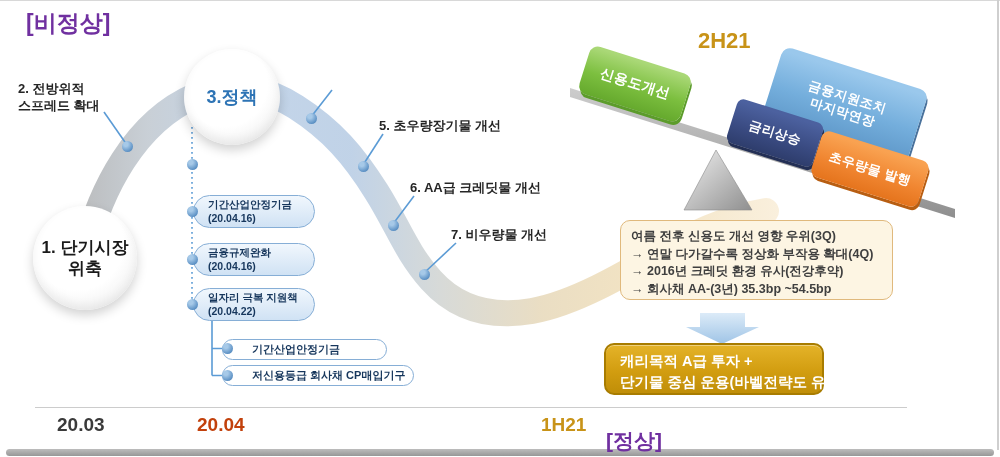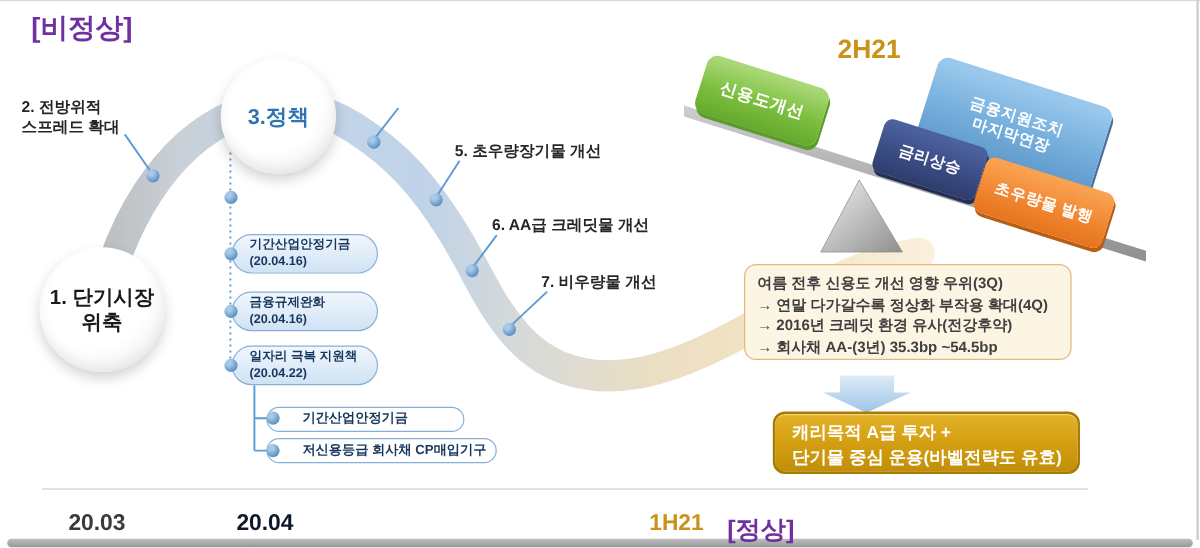--- a/index.html
+++ b/index.html
@@ -53,31 +53,31 @@
   .block-orange{left:814px;top:145px;width:112px;height:48px;border-radius:8px;font-size:13px;z-index:5;
          background:linear-gradient(180deg,#f9a251 6%,#f08530 60%,#e5741d);box-shadow:2px 3px 0 #b85e12;}
   .period-2h21{left:698px;top:28px;font-size:22px;font-weight:700;color:#C89318;}
 
   
   .outlook{left:620px;top:220px;width:273px;height:80px;background:#fdf5e3;border:1.5px solid #e0b97d;
            border-radius:10px;padding:7px 10px;box-sizing:border-box;z-index:6;
            font-size:12.5px;font-weight:700;color:#3f3f3f;line-height:1.4;white-space:nowrap;}
 
   
-  .strategy{left:604px;top:343px;width:256px;height:52px;border-radius:10px;z-index:6;
+  .strategy{left:604px;top:343px;width:220px;height:52px;border-radius:10px;z-index:6;
             background:linear-gradient(180deg,#e4b329 0%,#d29d10 55%,#c08e08);
             border:2px solid #a87c00;box-shadow:inset 0 1px 0 rgba(255,255,255,.4);
             box-sizing:border-box;padding:6px 0 16px 14px;
-            color:#fff;font-size:14.5px;font-weight:700;line-height:1.42;white-space:nowrap;margin-left:40px;}
+            color:#fff;font-size:14.5px;font-weight:700;line-height:1.42;white-space:nowrap;}
 
   
   .axis-line{left:35px;top:407px;width:872px;height:1.2px;background:#cccccc;}
-  .tick{font-weight:700;font-size:19px;top:414px;margin-top:12px;}
+  .tick{font-weight:700;font-size:19px;top:414px;}
   .t1{left:57px;color:#3a3a3a;}
-  .t2{left:197px;color:#0f172a;}
+  .t2{left:197px;color:#c2410c;}
   .t3{left:541px;color:#C89318;}
 </style>
 </head>
 <body>
 
 <div class="stage">
 
   <svg class="abs" width="1000" height="457" viewBox="0 0 1000 457" style="left:0;top:0;">
     <defs>
       <linearGradient id="swoosh" gradientUnits="userSpaceOnUse" x1="60" y1="0" x2="790" y2="0">

